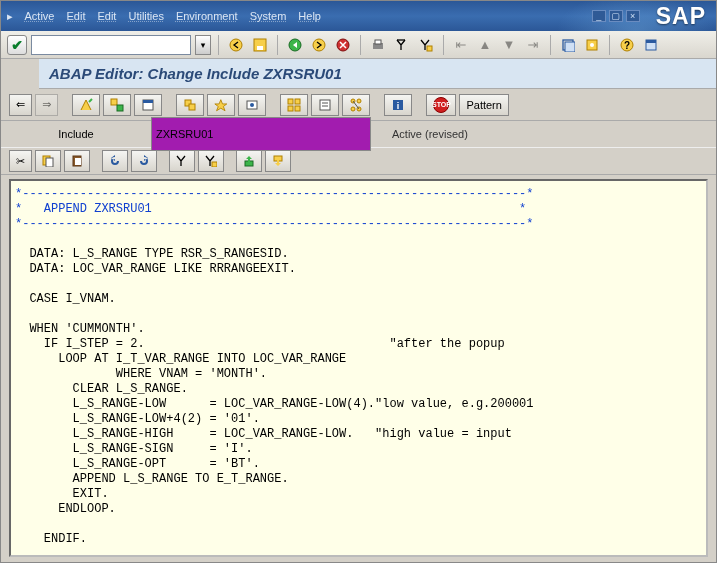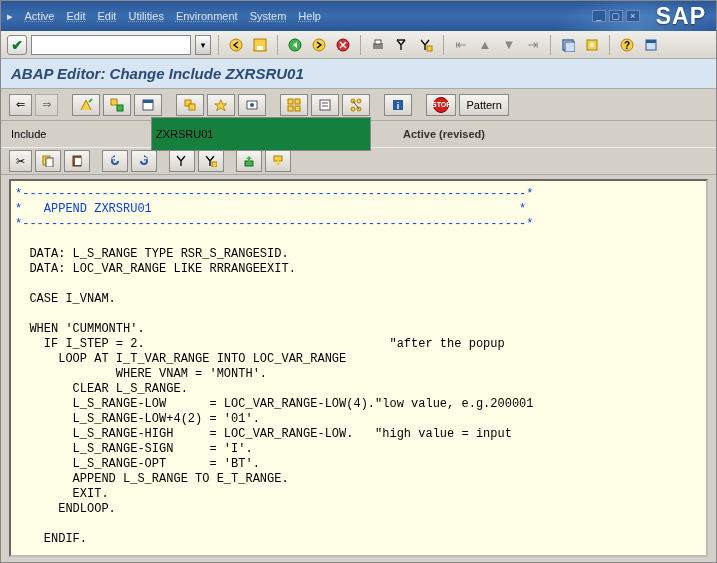--- a/index.html
+++ b/index.html
@@ -68,20 +68,21 @@
   .sep { width:1px; height:20px; background:#aaa; margin:0 3px; }
   .tb-icon {
     width: 20px; height: 20px;
     display:flex;align-items:center;justify-content:center;
     font-size:13px; border:1px solid transparent;
   }
   .header {
     padding: 6px 10px;
     background: #d8e5f2;
     border-bottom: 1px solid #aaa;
+    margin-left: 38px;
   }
   .header h1 {
     font-size: 15px; font-style: italic; font-weight: bold;
     color: #2b4a78;
   }
   .toolbar2 {
     height: 32px;
     background: #d4d0c8;
     border-bottom: 1px solid #aaa;
     display:flex; align-items:center; padding: 0 8px; gap:3px;
@@ -90,26 +91,26 @@
     height:22px; padding:0 6px;
     border:1px solid #888;
     background: linear-gradient(to bottom,#f5f5f2,#d8d5cd);
     display:flex;align-items:center;justify-content:center;
     font-size:11px;
   }
   .info-row {
     height: 26px; display:flex; align-items:center; padding: 0 10px; gap:10px;
     background: #d4d0c8;
   }
-  .info-row .label { width: 130px; }
+  .info-row .label { width: 130px; text-align: center; }
   .info-row input {
-    width: 220px; height: 34px; background:#15803d; border:1px solid #888;
+    width: 220px; height: 34px; background:#a21caf; border:1px solid #888;
     padding: 0 4px; font-size:11px;
   }
-  .info-row .status { margin-left: 22px; color:#333;font-weight:bold; }
+  .info-row .status { margin-left: 11px; color:#333; }
   .toolbar3 {
     height: 28px;
     background: #d4d0c8;
     border-top:1px solid #eee; border-bottom:1px solid #aaa;
     display:flex; align-items:center; padding:0 8px; gap:3px;
   }
   .editor {
     margin: 4px 8px 8px 8px;
     background: #ffffe8;
     border: 2px inset #bbb;

